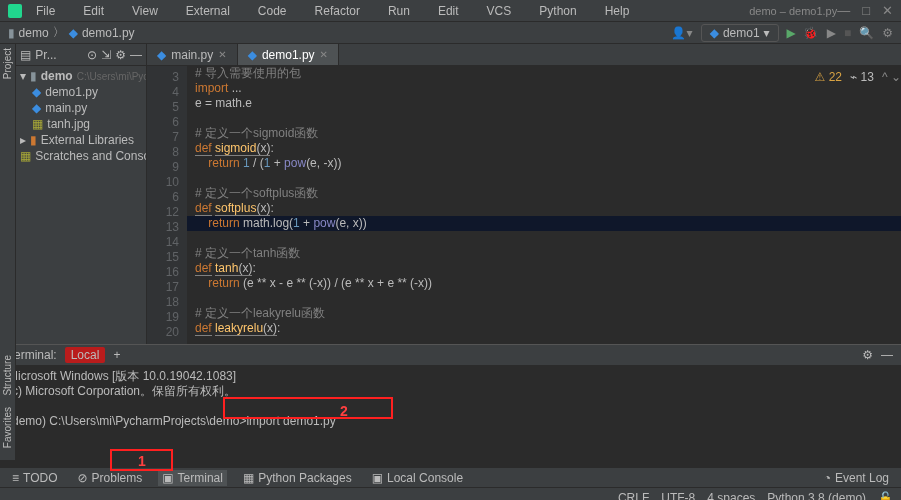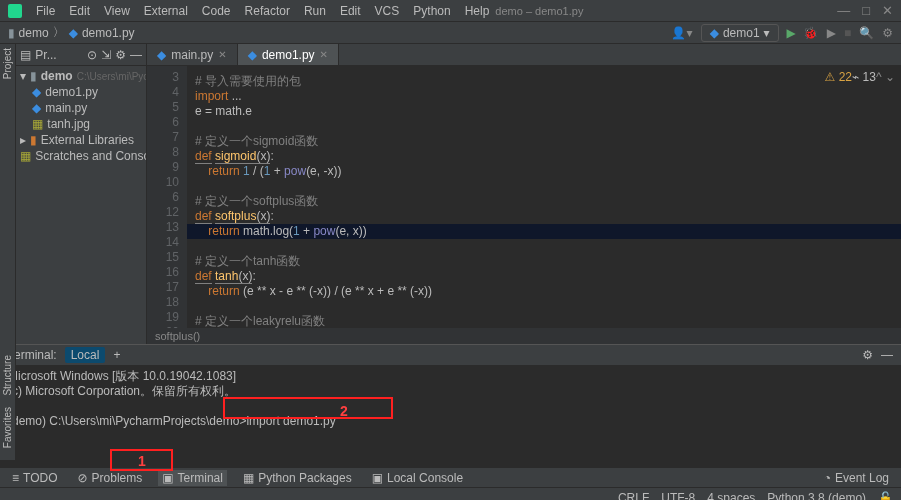--- a/index.html
+++ b/index.html
@@ -1,21 +1,21 @@
 <!DOCTYPE html>
 <html><head>
 <meta charset="utf-8">
 <style>
 *{margin:0;padding:0;box-sizing:border-box;font-family:"Segoe UI",Arial,sans-serif;font-size:12px}
 body{background:#3c3f41;color:#bbb;width:901px;height:500px;overflow:hidden;position:relative}
 .titlebar{height:22px;background:#3c3f41;display:flex;align-items:center;padding:0 8px;border-bottom:1px solid #2b2b2b}
 .titlebar .logo{width:14px;height:14px;background:#21d78e;border-radius:2px;margin-right:8px}
-.menubar{display:flex;gap:2px}
+.menubar{display:flex;gap:16px}
 .menubar span{padding:2px 6px;cursor:pointer;color:#bbb}
-.title-center{flex:1;text-align:left;color:#888;font-size:11px}
+.title-center{flex:1;text-align:right;color:#888;font-size:11px}
 .win-controls{display:flex;gap:12px;color:#888}
 .win-controls span{cursor:pointer;font-size:13px}
 .breadcrumb{height:22px;background:#3c3f41;display:flex;align-items:center;padding:0 8px;border-bottom:1px solid #2b2b2b;gap:4px}
 .breadcrumb-right{margin-left:auto;display:flex;align-items:center;gap:8px}
 .runconfig{background:#3c3f41;border:1px solid #555;border-radius:3px;padding:1px 8px;display:flex;align-items:center;gap:4px}
 .toolbar-icons{display:flex;gap:8px;align-items:center}
 .folder-icon{color:#87939a}
 .py-icon{color:#3b8de0}
 .main{display:flex;height:300px}
 .project-tree{width:131px;background:#3c3f41;border-right:1px solid #2b2b2b;overflow:hidden}
@@ -25,29 +25,29 @@
 .tree-item{display:flex;align-items:center;gap:4px;padding:1px 4px;cursor:pointer;font-size:11px;white-space:nowrap}
 .tree-item.d1{padding-left:16px}
 .editor-area{flex:1;display:flex;flex-direction:column;background:#2b2b2b}
 .editor-tabs{height:22px;background:#3c3f41;display:flex;border-bottom:1px solid #2b2b2b}
 .editor-tab{padding:3px 10px;display:flex;align-items:center;gap:5px;cursor:pointer;font-size:11px;color:#bbb;border-right:1px solid #2b2b2b}
 .editor-tab.active{background:#4e5254;color:#fff}
 .editor-tab .close{color:#888;font-size:10px}
 .code-area{flex:1;display:flex;overflow:hidden;position:relative;font-family:"JetBrains Mono",Consolas,monospace;font-size:12px}
 .gutter{width:40px;background:#313335;text-align:right;padding:4px 8px 4px 0;color:#606366;line-height:15px}
 .gutter div{height:15px}
-.code{flex:1;padding:8px 0;line-height:15px;white-space:pre}
+.code{flex:1;padding:0 0;line-height:15px;white-space:pre}
 .code div{height:15px;padding-left:8px}
 .c-comment{color:#808080}
 .c-kw{color:#cc7832}
 .c-fn{color:#ffc66d}
 .c-builtin{color:#8888c6}
 .c-num{color:#6897bb}
 .c-def-underline{border-bottom:1px solid #808080}
-.editor-status{position:absolute;top:4px;right:6px;display:flex;font-size:11px;color:#bbb}
+.editor-status{position:absolute;top:4px;right:0;display:flex;gap:8px;font-size:11px;color:#bbb}
 .warn{color:#d9a343}
 .err{color:#bbb}
 .breadcrumb-bottom{height:16px;background:#313335;padding-left:8px;color:#888;font-size:11px;display:flex;align-items:center}
 .terminal-pane{background:#2b2b2b;border-top:1px solid #555}
 .terminal-header{height:20px;background:#3c3f41;display:flex;align-items:center;padding:0 8px;font-size:11px;gap:8px}
 .terminal-header .right{margin-left:auto;display:flex;gap:8px}
 .terminal-body{padding:4px 8px;font-family:Consolas,monospace;font-size:12px;color:#bbb;line-height:15px;height:102px;position:relative}
 .terminal-body div{white-space:pre}
 .bottom-tabs{height:20px;background:#3c3f41;border-top:1px solid #2b2b2b;display:flex;align-items:center;padding:0 8px;gap:12px;font-size:11px}
 .bottom-tab{display:flex;align-items:center;gap:4px;cursor:pointer;color:#bbb;padding:1px 4px}
@@ -188,28 +188,27 @@
           <div>14</div>
           <div>15</div>
           <div>16</div>
           <div>17</div>
           <div>18</div>
           <div>19</div>
           <div>20</div>
         </div>
       <div class="code" id="code"><div><span class="c-comment"># 导入需要使用的包</span></div><div><span class="c-kw">import</span> ...</div><div>e = math.e</div><div></div><div><span class="c-comment"># 定义一个sigmoid函数</span></div><div><span class="c-kw c-def-underline">def</span> <span class="c-fn c-def-underline">sigmoid</span><span class="c-def-underline">(x)</span>:</div><div>    <span class="c-kw">return</span> <span class="c-num">1</span> / (<span class="c-num">1</span> + <span class="c-builtin">pow</span>(e, -x))</div><div></div><div><span class="c-comment"># 定义一个softplus函数</span></div><div><span class="c-kw c-def-underline">def</span> <span class="c-fn c-def-underline">softplus</span><span class="c-def-underline">(x)</span>:</div><div class="hl-line">    <span class="c-kw">return</span> math.log(<span class="c-num">1</span> + <span class="c-builtin">pow</span>(e, x))</div><div></div><div><span class="c-comment"># 定义一个tanh函数</span></div><div><span class="c-kw c-def-underline">def</span> <span class="c-fn c-def-underline">tanh</span><span class="c-def-underline">(x)</span>:</div><div>    <span class="c-kw">return</span> (e ** x - e ** (-x)) / (e ** x + e ** (-x))</div><div></div><div><span class="c-comment"># 定义一个leakyrelu函数</span></div><div><span class="c-kw c-def-underline">def</span> <span class="c-fn c-def-underline">leakyrelu</span><span class="c-def-underline">(x)</span>:</div></div>
     </div>
-    <div class="breadcrumb-bottom">softplus()</div>
   </div>
 </div>
 
 <div class="terminal-pane">
   <div class="terminal-header">
     <span>Terminal:</span>
-    <span style="background:#0c4a6e;padding:1px 6px;border-radius:2px">Local</span>
+    <span style="background:#b91c1c;padding:1px 6px;border-radius:2px">Local</span>
     <span>+</span>
     <div class="right">
       <span>⚙</span>
       <span>—</span>
     </div>
   </div>
   <div class="terminal-body">
     <div>Microsoft Windows [版本 10.0.19042.1083]</div>
     <div>(c) Microsoft Corporation。保留所有权利。</div>
     <div>&nbsp;</div>

